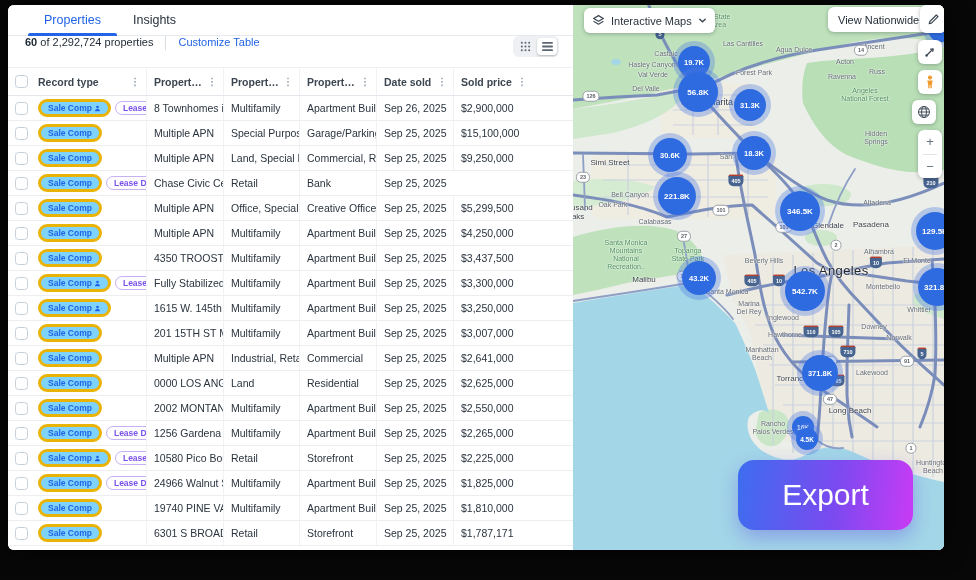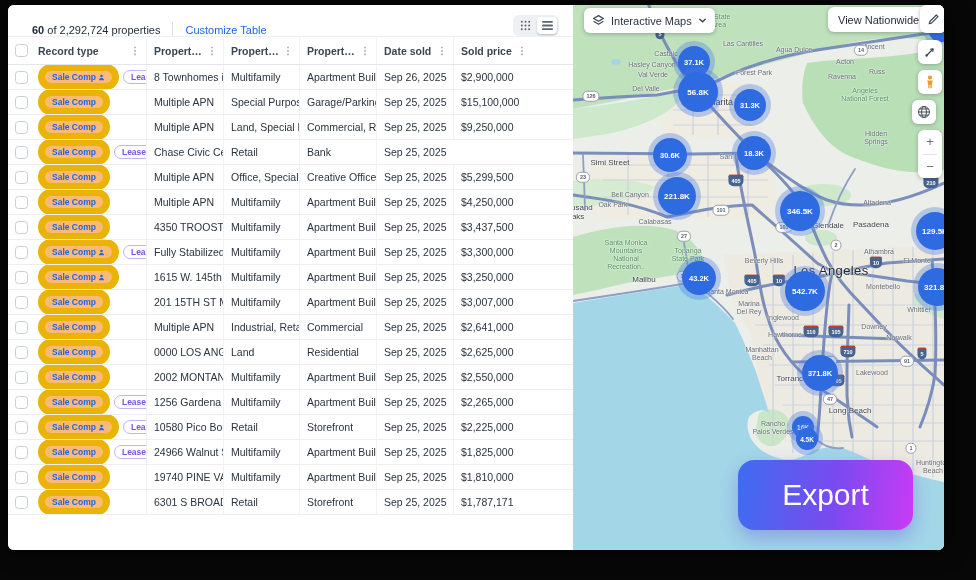--- a/index.html
+++ b/index.html
@@ -6,21 +6,21 @@
   html,body { width:976px; height:580px; }
   body { background:#070707; font-family:"Liberation Sans", sans-serif; position:relative; overflow:hidden; }
   .window { position:absolute; left:8px; top:5px; width:936px; height:545px; background:#fff; border-radius:6px; overflow:hidden; display:flex; box-shadow:0 0 22px rgba(0,0,0,.8); }
 
   
   .left-panel { width:565px; height:100%; background:#fff; display:flex; flex-direction:column; flex:none; }
   .tabs-row { height:31px; display:flex; align-items:stretch; border-bottom:1px solid #E6E9ED; padding-left:20px; flex:none; }
   .tab { display:flex; align-items:center; padding:0 16px; font-size:12.5px; color:#27313c; position:relative; cursor:pointer; }
   .tab.active { color:#2264E5; font-weight:500; }
   .tab.active:after { content:""; position:absolute; left:0; right:0; bottom:-1px; height:3px; background:#2264E5; border-radius:2px 2px 0 0; }
-  .toolbar { height:32px; display:flex; align-items:flex-end; padding:0 14px 0 24px; border-bottom:1px solid #EDEFF2; flex:none; }
+  .toolbar { height:32px; display:flex; align-items:flex-start; padding:0 14px 0 17px; border-bottom:1px solid #EDEFF2; flex:none; }
   .count-wrap { font-size:11px; color:#1d2935; }
   .count-num { font-weight:bold; }
   .v-div { width:1px; height:14px; background:#D9DEE3; margin:0 12px; }
   .customize-link { font-size:11px; color:#2264E5; cursor:pointer; }
   .toolbar-spacer { flex:1; }
   .seg-control { display:flex; align-items:center; background:#EEF0F3; border-radius:6px; padding:2px; gap:2px; }
   .seg-btn { width:20px; height:17px; display:flex; align-items:center; justify-content:center; border-radius:4px; cursor:pointer; color:#5c6672; }
   .seg-btn.selected { background:#fff; box-shadow:0 1px 2px rgba(20,30,40,.25); }
 
   .thead { height:28px; display:flex; align-items:center; border-bottom:1px solid #E3E7EB; flex:none; }
@@ -34,21 +34,21 @@
   .c-subtype { width:77px; padding-left:7px; flex:none; border-left:1px solid #F0F2F4; }
   .c-date { width:77px; padding-left:7px; flex:none; border-left:1px solid #F0F2F4; }
   .c-price { flex:1; padding-left:7px; border-left:1px solid #F0F2F4; }
   .thead .cell { font-size:10.5px; font-weight:bold; color:#3C4650; }
   .thead .hlabel { flex:1; overflow:hidden; text-overflow:ellipsis; }
   .col-menu { color:#9AA3AD; font-size:10px; font-weight:bold; padding:0 6px 0 2px; cursor:pointer; flex:none; }
   .col-menu.price-menu { margin-right:40px; }
   .trow .cell { font-size:10.5px; color:#2A333E; }
   .checkbox { width:13px; height:13px; border:1.5px solid #C7CFD8; border-radius:3.5px; background:#fff; cursor:pointer; }
   .badge { display:inline-flex; align-items:center; gap:2px; border-radius:999px; font-size:8.5px; font-weight:bold; padding:1.5px 7px; line-height:1; flex:none; cursor:pointer; }
-  .badge.blue { color:#2264E5; border:7px solid #eab308; background:#fdba74; }
+  .badge.blue { color:#2264E5; border:3px solid #eab308; background:#7dd3fc; }
   .badge.purple { color:#7A52EA; border:1px solid #C6B2F3; background:#FDFCFF; }
   .badge svg { width:7px; height:7px; }
 
   
   .map-panel { flex:1; position:relative; background:#ECEEE9; overflow:hidden; }
   .map-svg { position:absolute; left:0; top:0; }
   .map-label { position:absolute; transform:translate(-50%,-50%); text-align:center; white-space:pre; line-height:1.15; font-size:7px; color:#646B74; text-shadow:0 0 2px #fff,0 0 2px #fff; pointer-events:none; }
   .map-label.md { font-size:8px; color:#3F454D; font-weight:500; }
   .map-label.lg { font-size:9px; color:#33383F; font-weight:500; }
   .map-label.xl { font-size:13px; color:#23272B; font-weight:500; letter-spacing:.4px; }
@@ -69,20 +69,24 @@
   .zoom-sep { width:14px; height:1px; background:#E0E3E7; flex:none; }
   .threepoints { left:350px; top:124px; }
   .export-btn { position:absolute; left:165px; top:455px; width:175px; height:70px; border-radius:16px; border:none; background:linear-gradient(97deg,#3D6DEF 0%,#7A4AF0 55%,#C93BF5 100%); color:#fff; font-size:30px; font-weight:500; font-family:"Liberation Sans",sans-serif; display:flex; align-items:center; justify-content:center; cursor:pointer; box-shadow:0 8px 20px rgba(90,60,220,.35); }
 </style>
 </head>
 <body>
 
 <div class="window">
 
   <div class="left-panel">
+    <div class="tabs-row">
+      <div class="tab active">Properties</div>
+      <div class="tab">Insights</div>
+    </div>
     <div class="toolbar">
       <div class="count-wrap"><span class="count-num">60</span><span> of 2,292,724 properties</span></div>
       <div class="v-div"></div>
       <div class="customize-link">Customize Table</div>
       <div class="toolbar-spacer"></div>
       <div class="seg-control">
         <div class="seg-btn">
           <svg width="11" height="11" viewBox="0 0 12 12" fill="currentColor">
               <circle cx="2" cy="2" r="1.1"></circle>
               <circle cx="6" cy="2" r="1.1"></circle>
@@ -533,21 +537,21 @@
         <div class="shield interstate" style="left: 263px; top: 326px;">105</div>
         <div class="shield interstate" style="left: 360px; top: 280px;">605</div>
         <div class="shield interstate" style="left: 275px; top: 346px;">710</div>
         <div class="shield state" style="left: 257px; top: 356px;">91</div>
         <div class="shield state" style="left: 334px; top: 356px;">91</div>
         <div class="shield state" style="left: 257px; top: 394px;">47</div>
         <div class="shield state" style="left: 109px; top: 271px;">1</div>
         <div class="shield state" style="left: 338px; top: 443px;">1</div>
       </div>
     <div id="clusters-layer" style="position:absolute;inset:0;">
-        <div class="cluster" style="left: 121px; top: 57px; width: 32px; height: 32px; font-size: 7.5px;">37.1K</div>
+        <div class="cluster" style="left: 121px; top: 57px; width: 32px; height: 32px; font-size: 7.5px;">19.7K</div>
         <div class="cluster" style="left: 125px; top: 87px; width: 40px; height: 40px; font-size: 8px;">56.8K</div>
         <div class="cluster" style="left: 177px; top: 100px; width: 32px; height: 32px; font-size: 7.5px;">31.3K</div>
         <div class="cluster" style="left: 97px; top: 150px; width: 34px; height: 34px; font-size: 7.5px;">30.6K</div>
         <div class="cluster" style="left: 181px; top: 148px; width: 34px; height: 34px; font-size: 7.5px;">18.3K</div>
         <div class="cluster" style="left: 104px; top: 191px; width: 38px; height: 38px; font-size: 8px;">221.8K</div>
         <div class="cluster" style="left: 227px; top: 206px; width: 40px; height: 40px; font-size: 8px;">346.5K</div>
         <div class="cluster" style="left: 362px; top: 226px; width: 38px; height: 38px; font-size: 8px;">129.5K</div>
         <div class="cluster" style="left: 126px; top: 273px; width: 34px; height: 34px; font-size: 7.5px;">43.2K</div>
         <div class="cluster" style="left: 232px; top: 286px; width: 40px; height: 40px; font-size: 8px;">542.7K</div>
         <div class="cluster" style="left: 364px; top: 282px; width: 38px; height: 38px; font-size: 8px;">321.8K</div>

